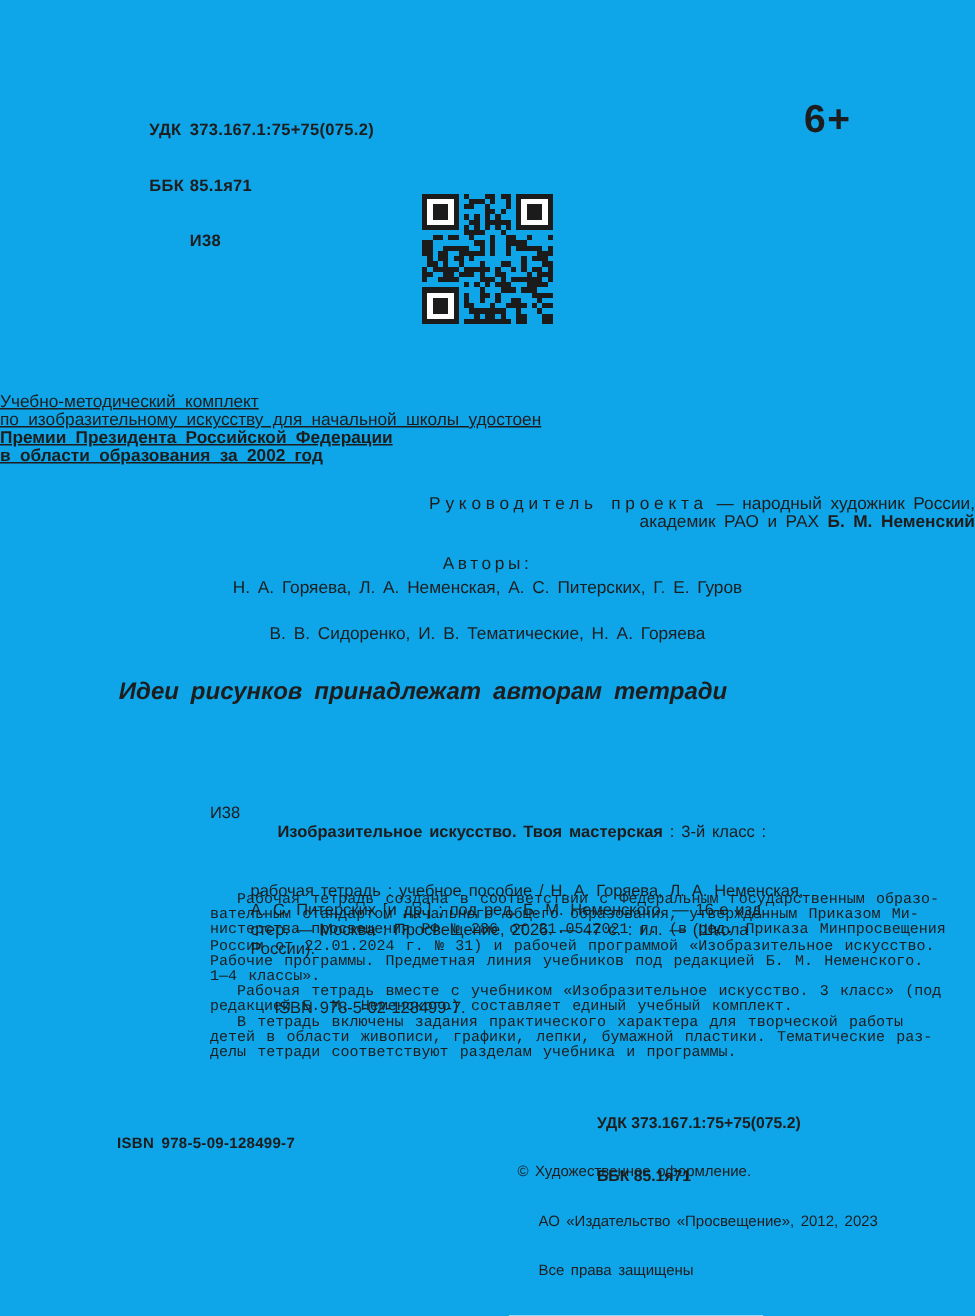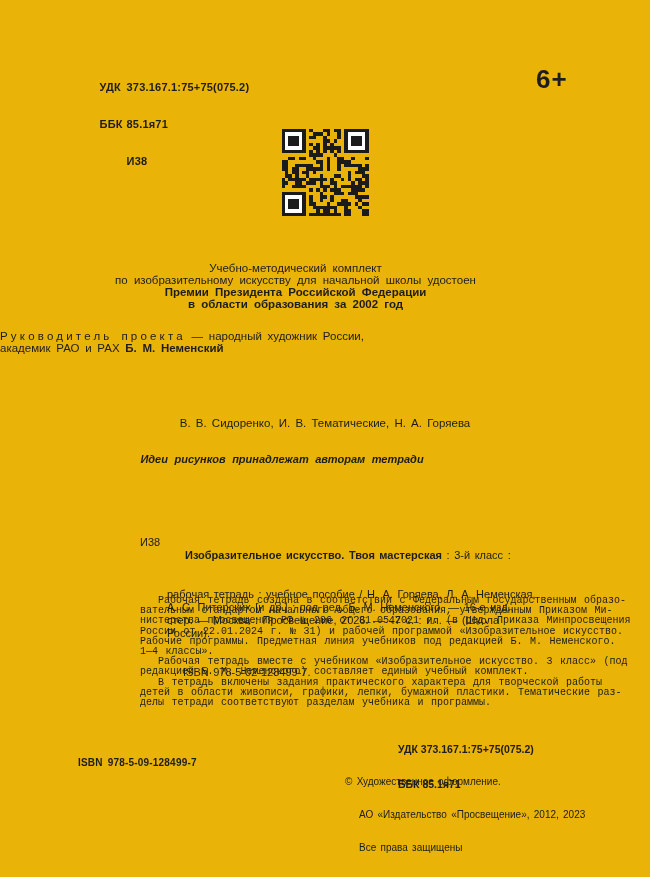--- a/index.html
+++ b/index.html
@@ -1,51 +1,51 @@
 <!DOCTYPE html>
 <html><head>
 <meta charset="utf-8">
 <style>
   html, body { margin: 0; padding: 0; background: #ffffff; }
   .page {
     position: relative;
     width: 650px; height: 877px;
-    background: #eab308;
+    background: #0ea5e9;
     color: #1d1d1d;
     font-family: "Liberation Sans", sans-serif;
     overflow: hidden;
   }
   .abs { position: absolute; }
 
   
   .top-codes { left: 80px; top: 69px; font-size: 11px; font-weight: 600; line-height: 12.3px; letter-spacing: .2px; }
   .code-row { white-space: pre; }
   .code-label { display: inline-block; width: 27px; }
 
   
   .age { left: 536px; top: 64px; font-size: 26px; font-weight: 600; letter-spacing: 1px; }
 
   
   .qr { left: 281px; top: 129px; width: 88px; height: 87px; }
   .qr svg { width: 100%; height: 100%; fill: #1b1b1b; shape-rendering: crispEdges; }
 
   
-  .award { left: 0; top: 263px; width: 591px; text-align: center; font-size: 11.5px; line-height: 11.9px; word-spacing: 3px; }
+  .award { left: 0; top: 263px; width: 591px; font-size: 11.5px; line-height: 11.9px; word-spacing: 3px; text-decoration: underline; }
   .award .b { font-weight: 700; }
 
   
-  .lead { left: 0; top: 330px; width: 650px; text-align: left; font-size: 11.5px; line-height: 12px; word-spacing: 2.5px; }
+  .lead { left: 0; top: 330px; width: 650px; text-align: right; font-size: 11.5px; line-height: 12px; word-spacing: 2.5px; }
   .lead-role { letter-spacing: 3.2px; }
   .lead .b { font-weight: 700; }
 
   .people { left: 0; width: 650px; text-align: center; font-size: 11.5px; }
   .people-heading { letter-spacing: 2.4px; }
   .people-names { margin-top: 3.5px; word-spacing: 2px; }
 
-  .idea { left: 0; top: 453px; width: 564px; text-align: center; font-size: 11px; font-weight: 700; font-style: italic; word-spacing: 3.5px; }
+  .idea { left: 0; top: 453px; width: 564px; text-align: center; font-size: 16px; font-weight: 700; font-style: italic; word-spacing: 3.5px; }
 
   
   .biblio { left: 140px; top: 523px; font-size: 11px; line-height: 13px; word-spacing: 1.5px; }
   .biblio-code { position: absolute; left: 0; top: 13px; }
   .biblio-main { margin-left: 27px; white-space: pre; }
   .biblio-title-line { padding-left: 18px; }
   .biblio-title-line .b { font-weight: 700; }
   .biblio-isbn { padding-left: 16px; }
 
   
@@ -323,20 +323,24 @@
     <div>по изобразительному искусству для начальной школы удостоен</div>
     <div class="b">Премии Президента Российской Федерации</div>
     <div class="b">в области образования за 2002 год</div>
   </div>
 
   <div class="abs lead">
     <div><span class="lead-role">Руководитель проекта</span><span> — народный художник России,</span></div>
     <div><span>академик РАО и РАХ </span><span class="b">Б. М. Неменский</span></div>
   </div>
 
+  <div class="abs people" style="top:370px">
+    <div class="people-heading">Авторы:</div>
+    <div class="people-names">Н. А. Горяева,  Л. А. Неменская,  А. С. Питерских,  Г. Е. Гуров</div>
+  </div>
 
   <div class="abs people" style="top:413px">
     <div class="people-names">В. В. Сидоренко,  И. В. Тематические,  Н. А. Горяева</div>
   </div>
 
   <div class="abs idea">Идеи рисунков принадлежат авторам тетради</div>
 
   <div class="abs biblio">
     <div class="biblio-code">И38</div>
     <div class="biblio-main">

